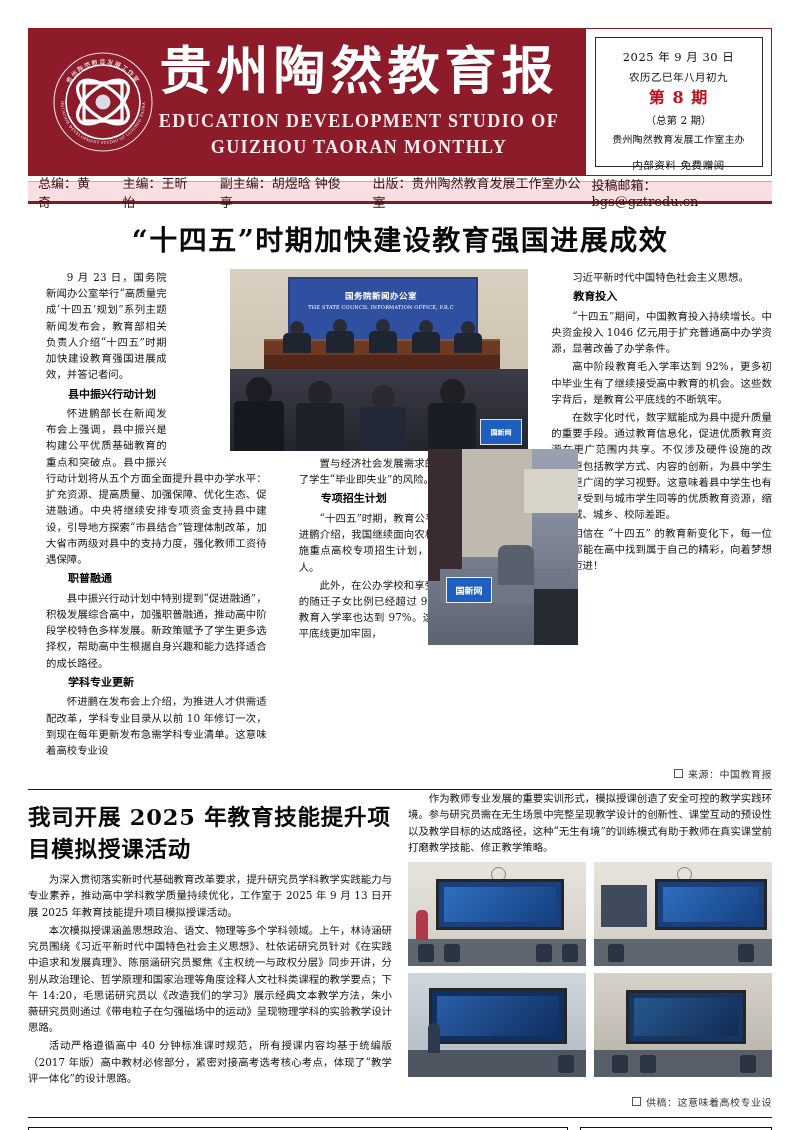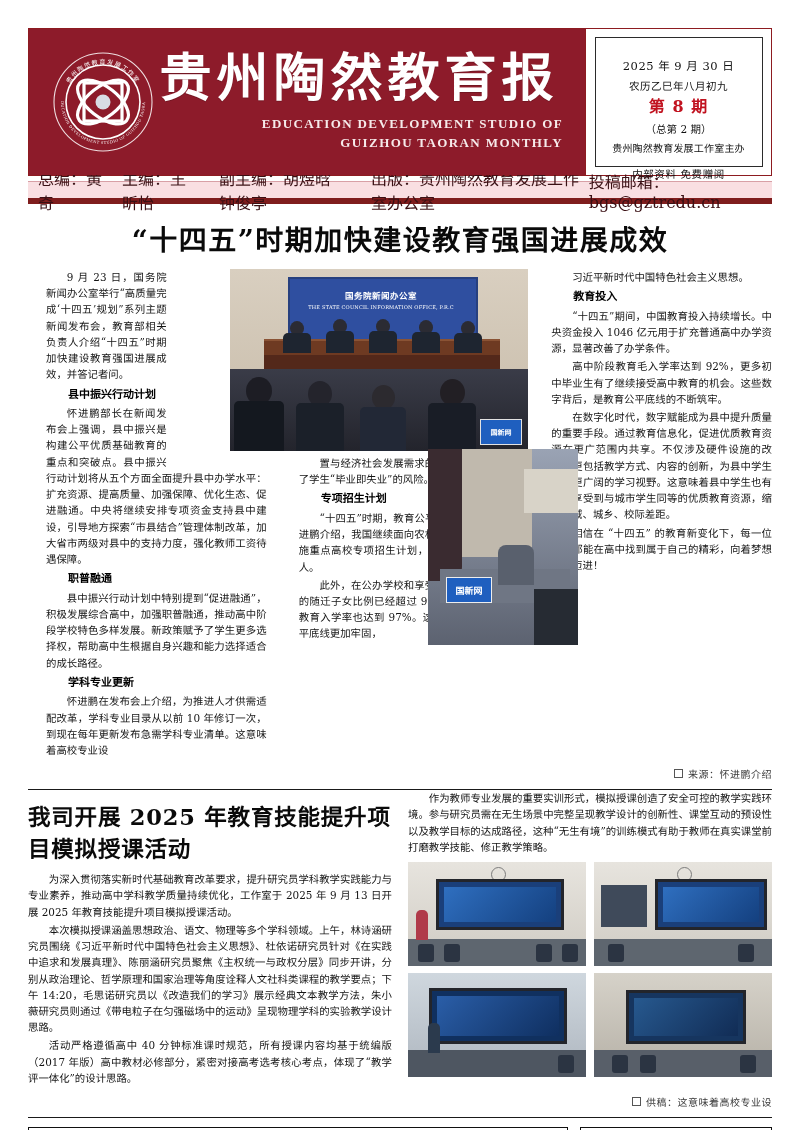--- a/index.html
+++ b/index.html
@@ -59,27 +59,26 @@
     font-size: 52px;
     font-weight: bold;
     color: #ffffff;
     letter-spacing: 5px;
     line-height: 1.18;
     text-shadow: 0 1px 0 rgba(0,0,0,.18);
     white-space: nowrap;
   }
   .paper-en {
     margin-top: 7px;
-    font-size: 13px;
+    font-size: 18px;
     color: #f6eaea;
     letter-spacing: 1.4px;
     font-weight: bold;
     line-height: 1.45;
     font-family: "Liberation Serif", "DejaVu Serif", serif;
-    text-align: right;
   }
   .masthead-right {
     flex: 0 0 186px;
     background: #ffffff;
     border-left: 1px solid #8d1b20;
     padding: 8px 6px;
     box-sizing: border-box;
     display: flex;
     flex-direction: column;
     align-items: center;
@@ -89,43 +88,43 @@
     border: 1px solid #2b2b2b;
     width: 168px;
     height: 130px;
     box-sizing: border-box;
     padding: 10px 6px 6px 6px;
     display: flex;
     flex-direction: column;
     align-items: center;
     font-family: "DejaVu Serif", "Liberation Serif", serif;
   }
-  .mr-date { font-size: 11.5px; color:#111; letter-spacing:.5px;margin-top:9px; }
+  .mr-date { font-size: 11.5px; color:#111; letter-spacing:.5px; }
   .mr-lunar { font-size: 10.5px; color:#111; margin-top: 5px; letter-spacing:.5px;}
   .mr-issue {
     font-size: 16px; font-weight: bold; color: #c1121f;
     margin-top: 0; letter-spacing: 1px;
   }
   .mr-issue-total { font-size: 10.5px; color:#111; margin-top: 4px; }
   .mr-host { font-size: 10px; color:#111; margin-top: 4px; letter-spacing:.2px;}
   .mr-free { font-size: 10.5px; color:#111; margin-top: 11px; letter-spacing:.6px;}
 
   
   .staffbar {
     width: 744px;
     box-sizing: border-box;
     margin-top: 5px;
     background: #f9dfe2;
     border-top: 1px solid #d8a0a6;
-    border-bottom: 6px solid #7f1d1d;
+    border-bottom: 3px solid #7f1d1d;
     height: 23px;
     display: flex;
     align-items: center;
     padding: 0 10px;
-    font-size: 16px;
+    font-size: 13px;
     color: #3a1014;
   }
   .staffbar .sgroup { display:flex; gap: 20px; flex: 1 1 auto;}
   .staffbar .semail { margin-left: auto; }
 
   
   .headline1 {
     text-align: center;
     font-size: 28px;
     font-weight: bold;
@@ -406,21 +405,21 @@
       <h4 class="sub">教育投入</h4>
       <p class="body">“十四五”期间，中国教育投入持续增长。中央资金投入 1046 亿元用于扩充普通高中办学资源，显著改善了办学条件。</p>
       <p class="body">高中阶段教育毛入学率达到 92%，更多初中毕业生有了继续接受高中教育的机会。这些数字背后，是教育公平底线的不断筑牢。</p>
       <div class="wrapbox-r2" style="width:0;height:0;" aria-hidden="true"></div>
       <p class="body">在数字化时代，数字赋能成为县中提升质量的重要手段。通过教育信息化，促进优质教育资源在更广范围内共享。不仅涉及硬件设施的改善，更包括教学方式、内容的创新，为县中学生提供更广阔的学习视野。这意味着县中学生也有机会享受到与城市学生同等的优质教育资源，缩小区域、城乡、校际差距。</p>
       <p class="body">相信在 “十四五” 的教育新变化下，每一位同学都能在高中找到属于自己的精彩，向着梦想大步迈进！</p>
     </div>
   </div>
 
   <div class="srcline">
-    <span class="srcbox"></span><span>来源：怀进鹏介绍</span>
+    <span class="srcbox"></span><span>来源：中国教育报</span>
   </div>
 
   <hr class="rule">
 
   <div class="art2">
     <div class="art2-left">
       <h2 class="headline2">我司开展 2025 年教育技能提升项目模拟授课活动</h2>
       <p class="body">为深入贯彻落实新时代基础教育改革要求，提升研究员学科教学实践能力与专业素养，推动高中学科教学质量持续优化，工作室于 2025 年 9 月 13 日开展 2025 年教育技能提升项目模拟授课活动。</p>
       <p class="body">本次模拟授课涵盖思想政治、语文、物理等多个学科领域。上午，林诗涵研究员围绕《习近平新时代中国特色社会主义思想》、杜依诺研究员针对《在实践中追求和发展真理》、陈丽涵研究员聚焦《主权统一与政权分层》同步开讲，分别从政治理论、哲学原理和国家治理等角度诠释人文社科类课程的教学要点；下午 14:20，毛思诺研究员以《改造我们的学习》展示经典文本教学方法，朱小薇研究员则通过《带电粒子在匀强磁场中的运动》呈现物理学科的实验教学设计思路。</p>
       <p class="body">活动严格遵循高中 40 分钟标准课时规范，所有授课内容均基于统编版（2017 年版）高中教材必修部分，紧密对接高考选考核心考点，体现了“教学评一体化”的设计思路。</p>

